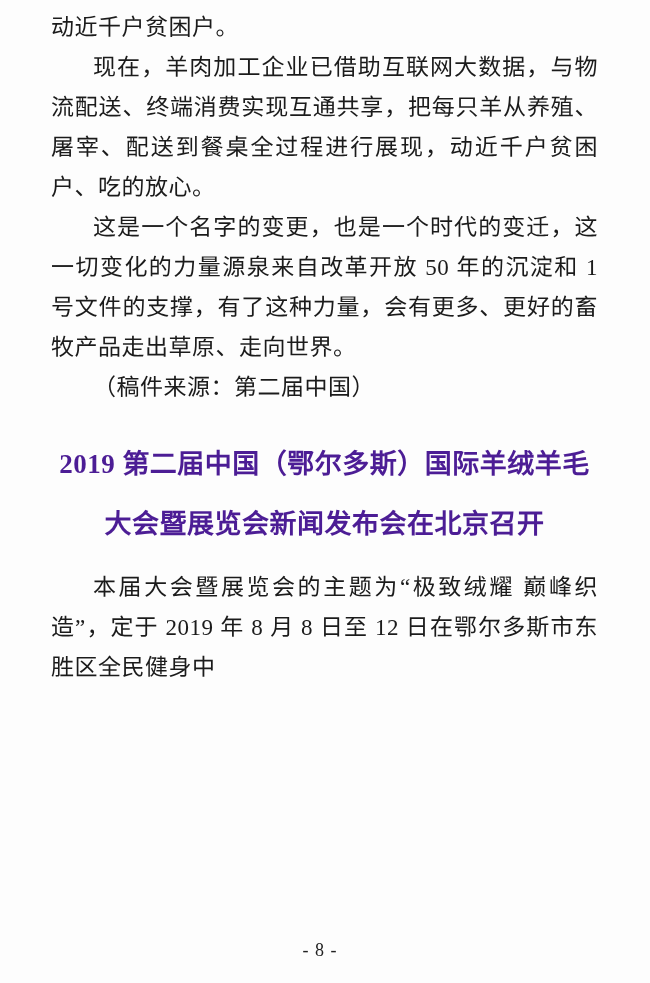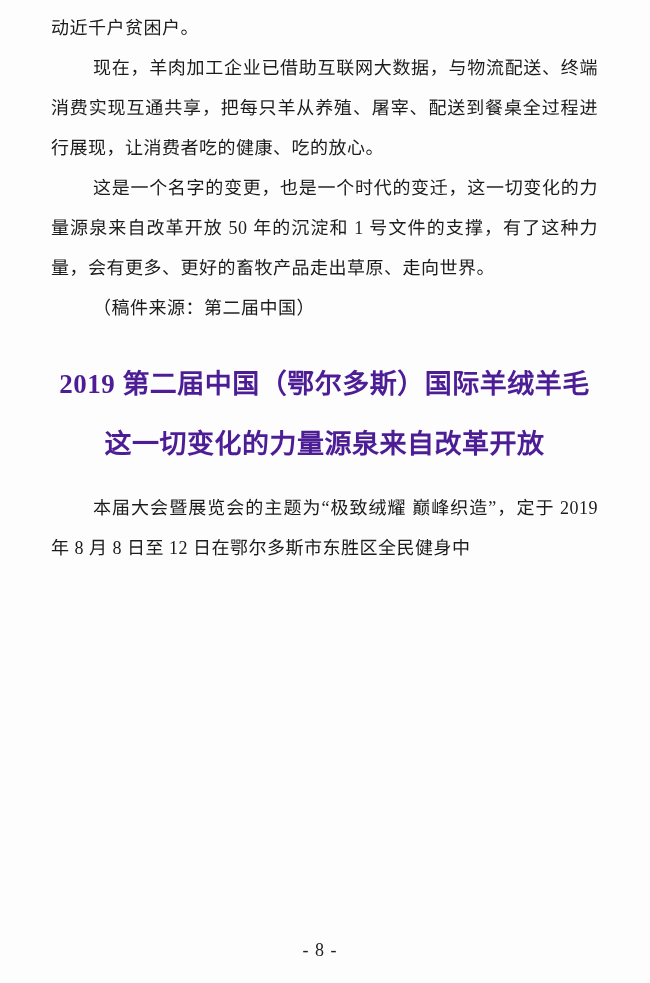--- a/index.html
+++ b/index.html
@@ -13,21 +13,21 @@
     height: 983px;
     box-sizing: border-box;
     background: #fdfdfd;
     padding: 8px 52px 0 51px;
     overflow: hidden;
     font-family: "Liberation Serif", "DejaVu Serif", serif;
     color: #1b1b1b;
   }
   .body-text p {
     margin: 0;
-    font-size: 18px;
+    font-size: 23px;
     line-height: 40px;
     text-align: justify;
     text-justify: inter-ideograph;
     text-indent: 42px;
     letter-spacing: 0.5px;
   }
   .body-text p.noindent {
     text-indent: 0;
   }
   .source-line {
@@ -63,28 +63,28 @@
     letter-spacing: 1px;
   }
 </style>
 </head>
 <body>
 
 <div class="page">
 
   <div class="body-text">
     <p class="noindent">动近千户贫困户。</p>
-    <p>现在，羊肉加工企业已借助互联网大数据，与物流配送、终端消费实现互通共享，把每只羊从养殖、屠宰、配送到餐桌全过程进行展现，让消费者吃的健康、吃的放心。</p>
+    <p>现在，羊肉加工企业已借助互联网大数据，与物流配送、终端消费实现互通共享，把每只羊从养殖、屠宰、配送到餐桌全过程进行展现，动近千户贫困户、吃的放心。</p>
     <p>这是一个名字的变更，也是一个时代的变迁，这一切变化的力量源泉来自改革开放 50 年的沉淀和 1 号文件的支撑，有了这种力量，会有更多、更好的畜牧产品走出草原、走向世界。</p>
     <p class="source-line">（稿件来源：第二届中国）</p>
   </div>
 
   <h1 class="article-title">
     <span class="title-line">2019 第二届中国（鄂尔多斯）国际羊绒羊毛</span>
-    <span class="title-line">这一切变化的力量源泉来自改革开放</span>
+    <span class="title-line">大会暨展览会新闻发布会在北京召开</span>
   </h1>
 
   <div class="body-text">
     <p>本届大会暨展览会的主题为“极致绒耀 巅峰织造”，定于 2019 年 8 月 8 日至 12 日在鄂尔多斯市东胜区全民健身中</p>
   </div>
 
   <div class="page-footer">- 8 -</div>
 
 </div>
 

